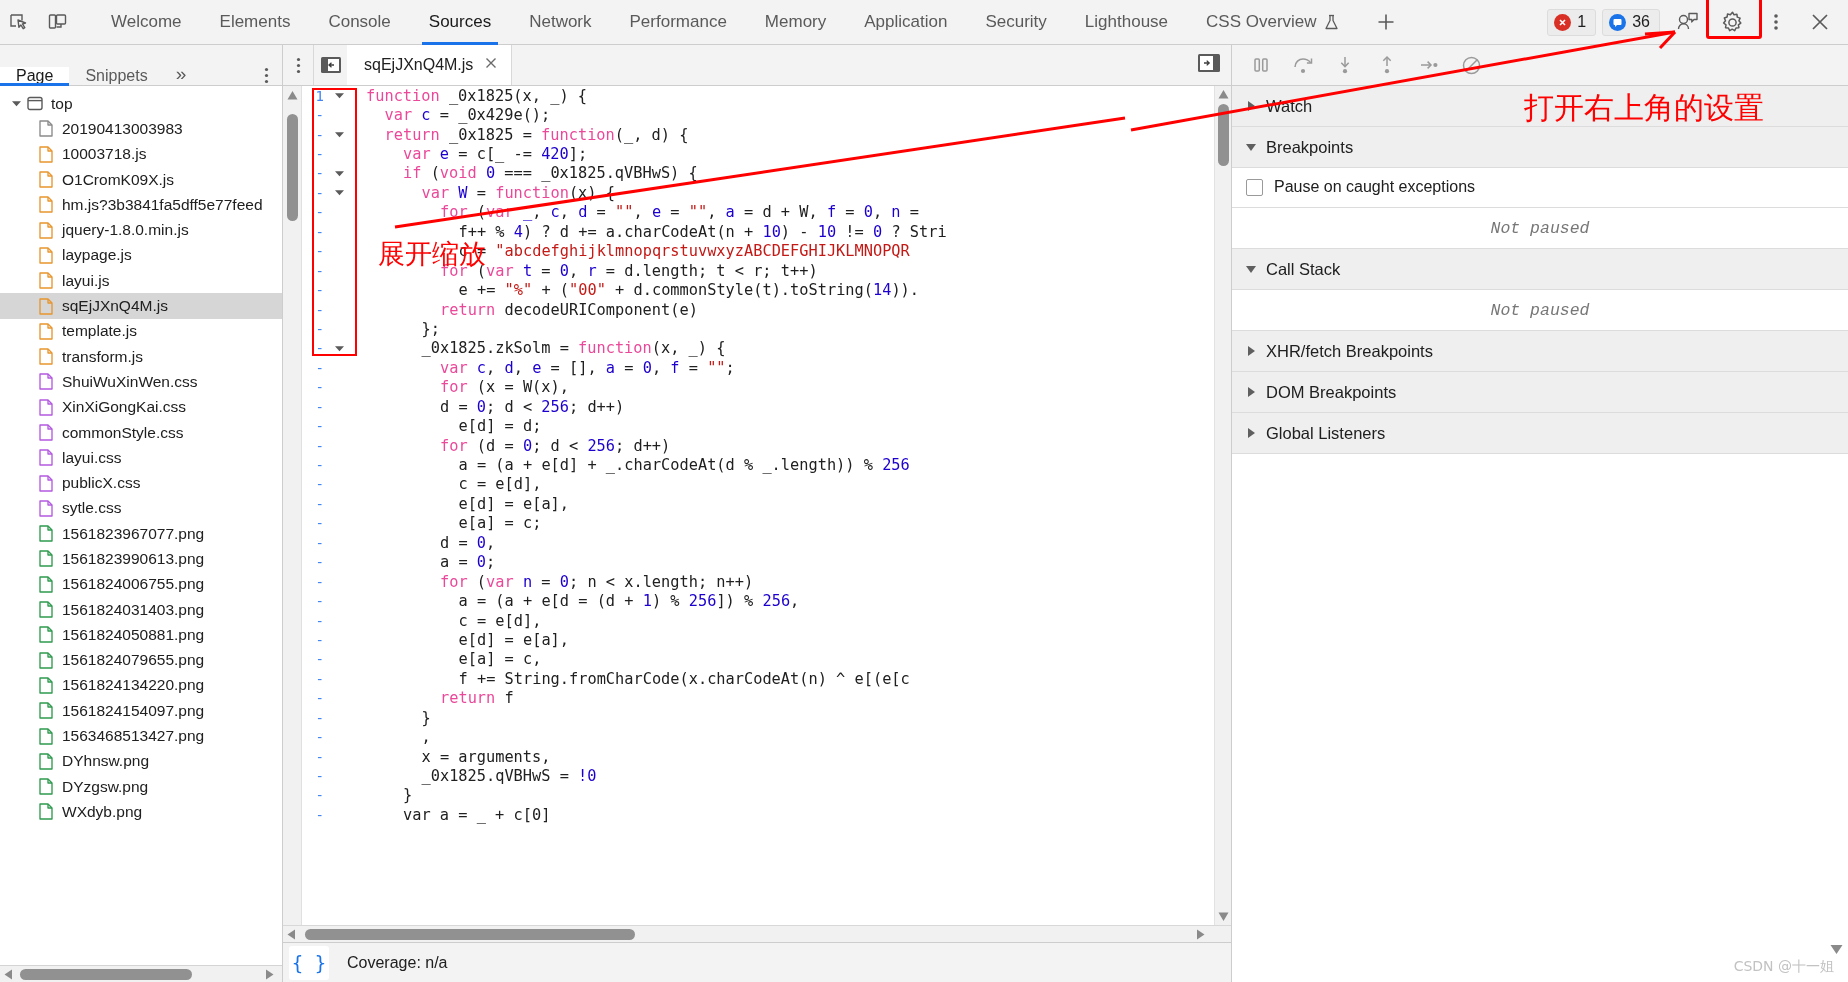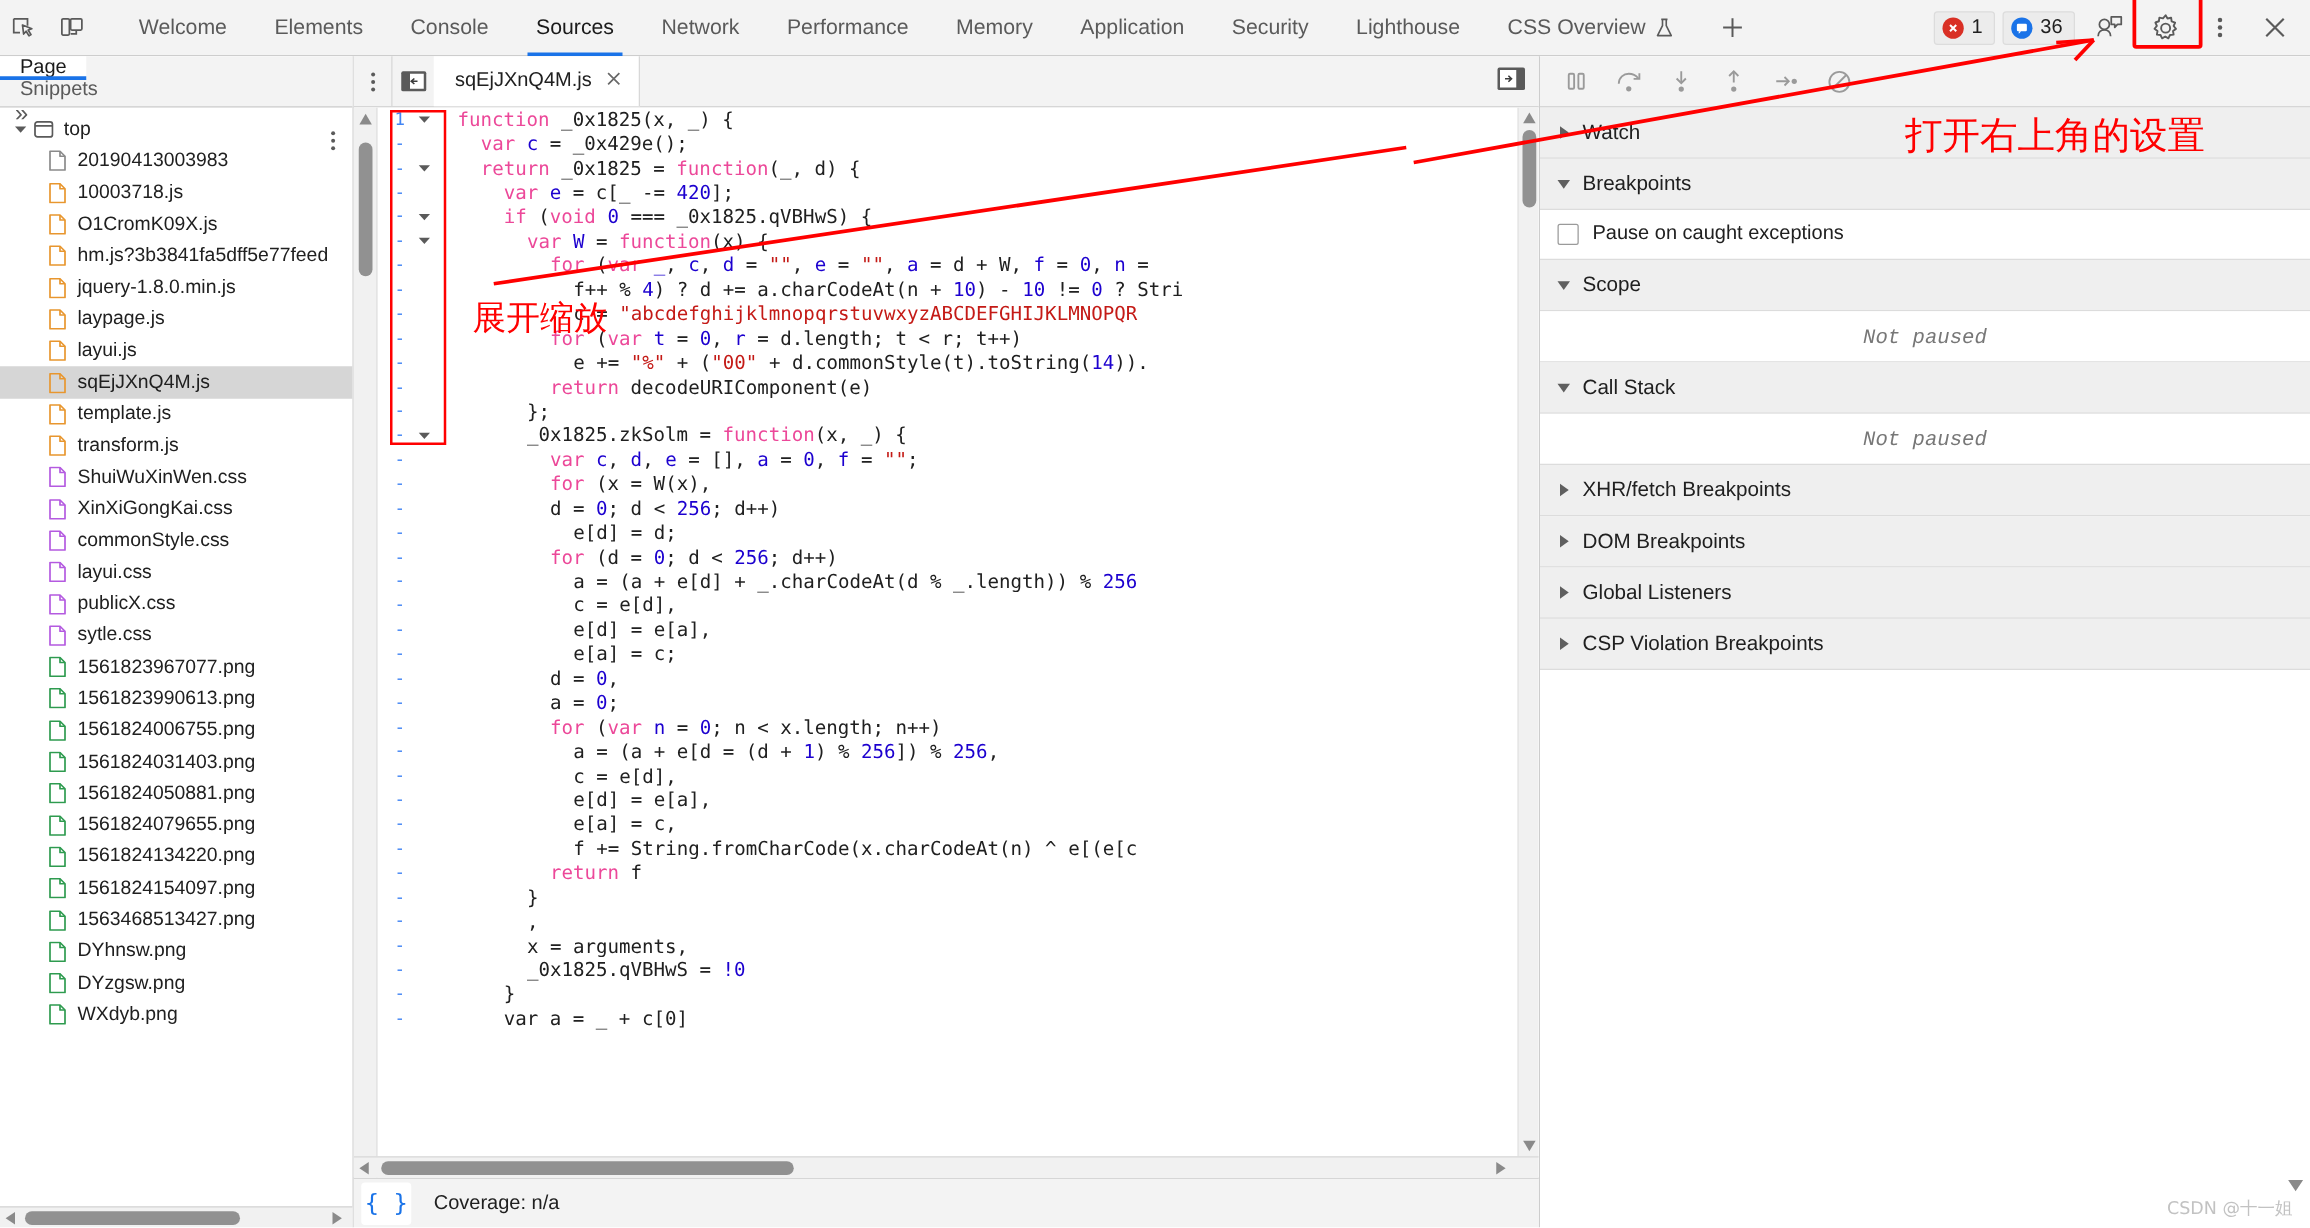--- a/index.html
+++ b/index.html
@@ -70,22 +70,22 @@
   
   #main { position: absolute; top: 45px; left: 0; right: 0; bottom: 0; display: flex; }
 
   
   #navigator {
     width: 283px; flex: 0 0 283px;
     border-right: 1px solid #cdcdcd;
     display: flex; flex-direction: column; background: #fff;
   }
   #nav-tabs {
-    height: 41px; display: flex; align-items: flex-start;
-    border-bottom: 1px solid #cdcdcd; background: #f3f3f3; flex-direction: column;
+    height: 41px; display: flex; align-items: flex-end;
+    border-bottom: 1px solid #cdcdcd; background: #f3f3f3;
   }
   .nav-tab {
     padding: 0 16px; display: flex; align-items: center;
     font-size: 16px; color: #5a5a5a; position: relative;
   }
   .nav-tab.active { color: #1a1a1a; background: #fff; }
   .nav-tab.active::after {
     content: ""; position: absolute; left: 0; right: 0; bottom: -1px;
     height: 3px; background: #1a73e8;
   }
@@ -860,24 +860,20 @@
       <span class="arrow-d"></span>
       <span>Breakpoints</span>
     </div>
     <div class="dbg-body" style="padding:6px 0 7px;">
       <div class="cb-row">
         <span class="cbox"></span>
         <span>Pause on caught exceptions</span>
       </div>
     </div>
 
-    <div class="dbg-section">
-      <span class="arrow-d"></span>
-      <span>Scope</span>
-    </div>
     <div class="notpaused">
       <span>Not paused</span>
     </div>
 
     <div class="dbg-section">
       <span class="arrow-d"></span>
       <span>Call Stack</span>
     </div>
     <div class="notpaused">
       <span>Not paused</span>
@@ -887,24 +883,20 @@
       <span class="arrow-r"></span>
       <span>XHR/fetch Breakpoints</span>
     </div>
     <div class="dbg-section">
       <span class="arrow-r"></span>
       <span>DOM Breakpoints</span>
     </div>
     <div class="dbg-section">
       <span class="arrow-r"></span>
       <span>Global Listeners</span>
-    </div>
-    <div class="dbg-section">
-      <span class="arrow-r"></span>
-      <span>CSP Violation Breakpoints</span>
     </div>
     <div style="flex:1; background:#fff;"></div>
   </div>
 </div>
 
 <div id="anno-layer">
   <svg width="1848" height="982" style="position:absolute;left:0;top:0;">
     <line x1="1675" y1="32" x2="1131" y2="130" stroke="#ff0000" stroke-width="3"></line>
     <line x1="1675" y1="32" x2="1645" y2="34" stroke="#ff0000" stroke-width="3"></line>
     <line x1="1675" y1="32" x2="1660" y2="48" stroke="#ff0000" stroke-width="3"></line>

